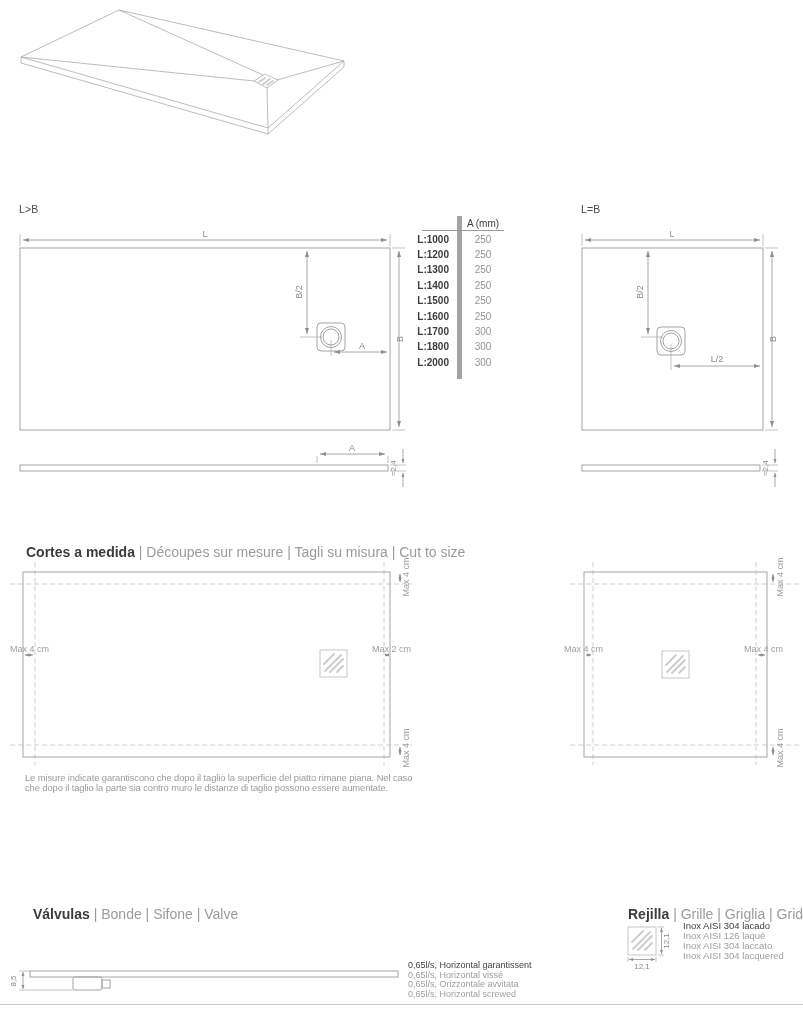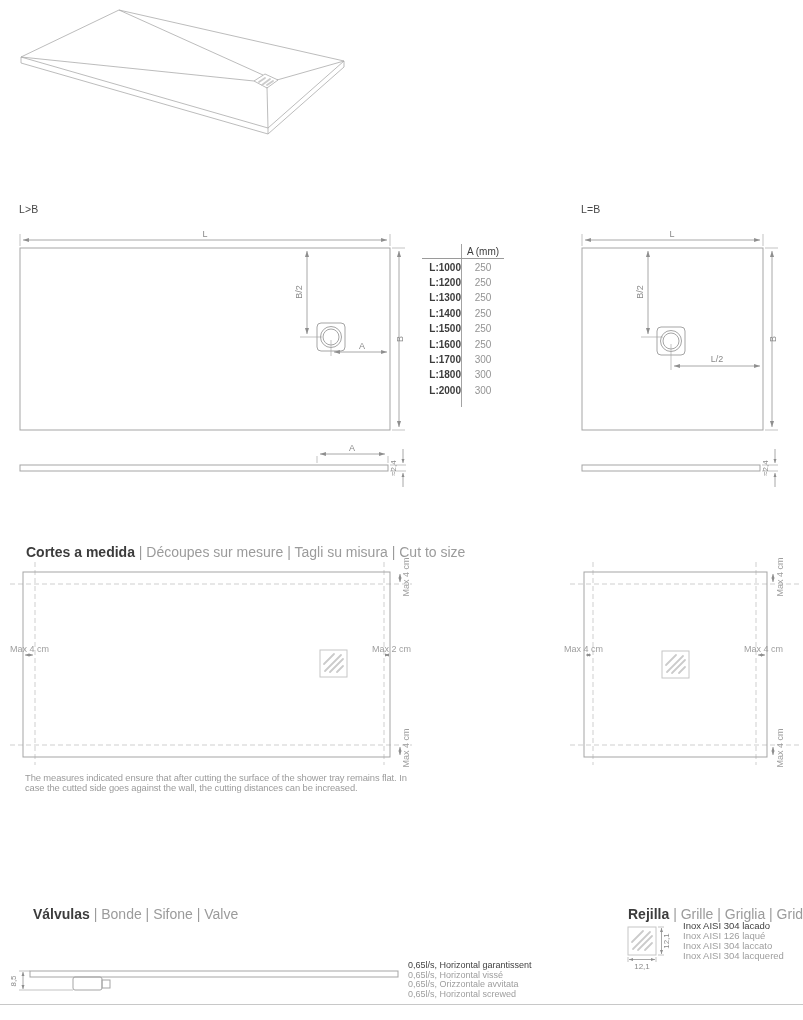--- a/index.html
+++ b/index.html
@@ -13,21 +13,21 @@
   .sec-heading { font-size:14px; color:#9b9b9b; white-space:nowrap; }
   .sec-heading .primary { color:#3c3c3c; font-weight:700; }
   .notes { width:394px; font-size:9.4px; line-height:10.4px; letter-spacing:-0.1px; color:#9b9b9b; }
   .notes p { margin:0; }
   .notes p.dark { color:#4e4e4e; }
   .smalltext { font-size:9px; line-height:9.7px; color:#9e9e9e; white-space:nowrap; }
   .smalltext div.dark { color:#424242; }
   .spec-table { font-size:10px; }
   .t-row { display:flex; height:15.4px; align-items:center; }
   .t-label { width:40px; height:100%; display:flex; align-items:center; justify-content:flex-end;
-             padding-right:0; border-right:1px solid #a3a3a3; color:#3c3c3c; font-weight:700; }
+             padding-right:8px; border-right:5px solid #a3a3a3; color:#3c3c3c; font-weight:700; }
   .t-value { width:42px; text-align:center; color:#939393; }
   .t-head { border-bottom:1px solid #9a9a9a; }
   .t-head .t-value { color:#3c3c3c; font-weight:400; }
   .t-tail { height:9px; }
   svg { display:block; overflow:visible; }
   svg text { font-family:"Liberation Sans", sans-serif; font-size:9px; fill:#8a8a8a; }
   .outline { fill:none; stroke:#a5a5a5; stroke-width:1; }
   .thin    { fill:none; stroke:#ababab; stroke-width:0.8; }
   .dim  { stroke:#929292; stroke-width:0.8; fill:none; }
   .ext  { stroke:#a9a9a9; stroke-width:0.7; fill:none; }
@@ -95,21 +95,21 @@
     <rect class="drain" x="317" y="98" width="28" height="28" rx="4"></rect>
     <circle class="drain" cx="331" cy="112" r="10.5"></circle>
     <circle class="drain" cx="331" cy="112" r="8"></circle>
   </g>
 
   <line class="ext" x1="331" y1="115" x2="331" y2="131"></line>
   <line class="dim" x1="334" y1="127" x2="387" y2="127" marker-start="url(#arr)" marker-end="url(#arr)"></line>
   <text class="dimlbl" x="362" y="124" text-anchor="middle">A</text>
 </svg>
 
-<div class="spec-table abs" style="left:422px;top:244px">
+<div class="spec-table abs" style="left:422px;top:216px">
   <div class="t-row t-head">
     <span class="t-label"></span>
     <span class="t-value">A (mm)</span>
   </div>
   <div class="t-row">
       <span class="t-label">L:1000</span>
       <span class="t-value">250</span>
     </div>
   <div class="t-row">
       <span class="t-label">L:1200</span>
@@ -246,21 +246,21 @@
   <line class="dim" x1="28" y1="100" x2="33" y2="100" marker-start="url(#arrS)" marker-end="url(#arrS)"></line>
   <text class="maxlbl" x="186" y="97">Max 4 cm</text>
   <line class="dim" x1="200" y1="100" x2="207" y2="100" marker-start="url(#arrS)" marker-end="url(#arrS)"></line>
   <text class="maxlbl" x="225" y="22" text-anchor="middle" transform="rotate(-90 225 22)">Max 4 cm</text>
   <line class="dim" x1="215" y1="19" x2="215" y2="27" marker-start="url(#arrS)" marker-end="url(#arrS)"></line>
   <text class="maxlbl" x="225" y="193" text-anchor="middle" transform="rotate(-90 225 193)">Max 4 cm</text>
   <line class="dim" x1="215" y1="192" x2="215" y2="200" marker-start="url(#arrS)" marker-end="url(#arrS)"></line>
 </svg>
 
 <div class="abs notes" style="left:25px;top:773px">
-  <p>The measures indicated ensure that after cutting the surface of the shower tray remains flat. In case the cutted side goes against the wall, the cutting distances can be increased.</p>
+  <p>Le misure indicate garantiscono che dopo il taglio la superficie del piatto rimane piana. Nel caso che dopo il taglio la parte sia contro muro le distanze di taglio possono essere aumentate.</p>
 </div>
 
 <div class="abs sec-heading" style="left:33px;top:906px">
   <span class="primary">Válvulas</span>
   <span>| Bonde | Sifone | Valve</span>
 </div>
 
 <svg class="abs" style="left:5px;top:950px" width="400" height="55" viewBox="0 0 400 55">
   <line class="ext" x1="14" y1="21" x2="25" y2="21"></line>
   <line class="ext" x1="14" y1="40" x2="68" y2="40"></line>

